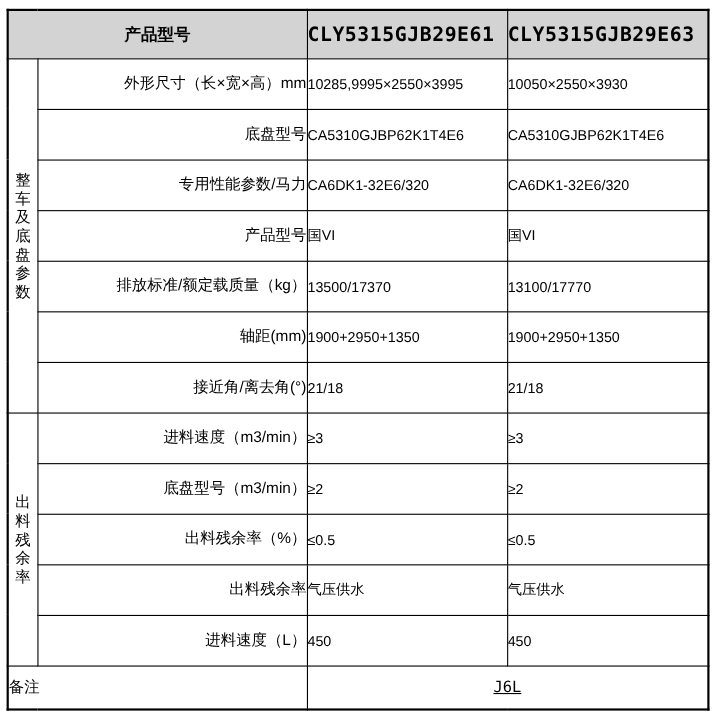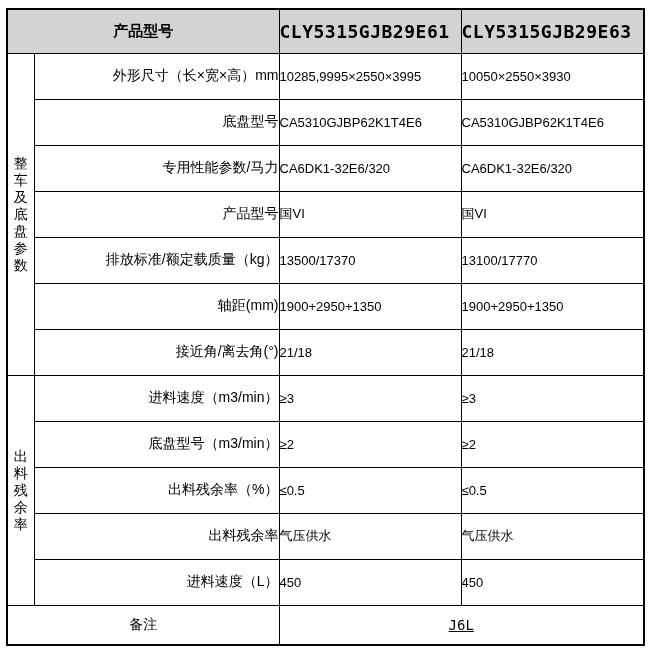--- a/index.html
+++ b/index.html
@@ -67,21 +67,20 @@
     font-size: 14px;
   }
   td.value-cell {
     text-align: left;
     padding-left: 4px;
     font-family: Liberation Sans, sans-serif;
     font-size: 13px;
   }
   tfoot tr { height: 40px; }
   td.footer-label-cell {
-    text-align: center;
     font-size: 14px;
   }
   td.footer-value-cell {
     text-align: center;
     font-family: "DejaVu Sans Mono", monospace;
     font-size: 14px;
     text-decoration: underline;
   }
 </style>
 </head>

